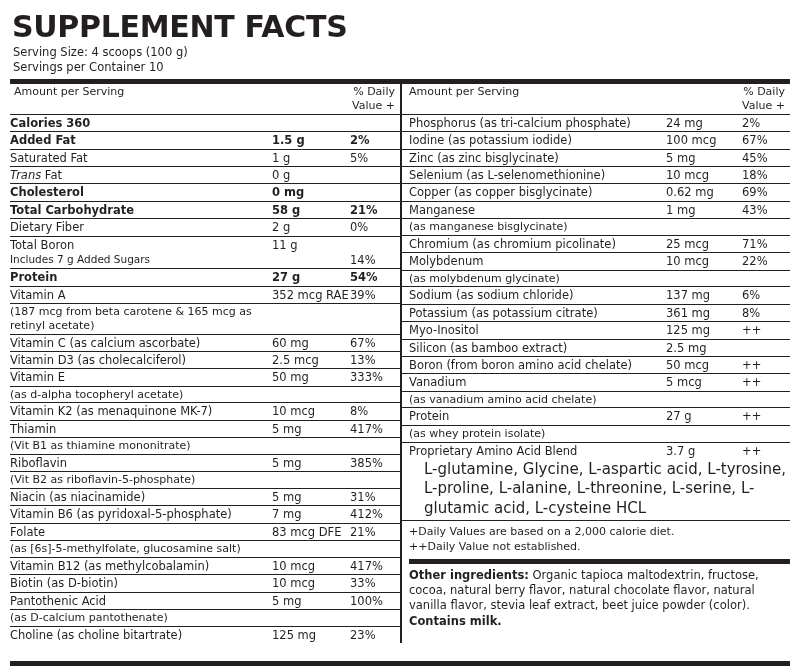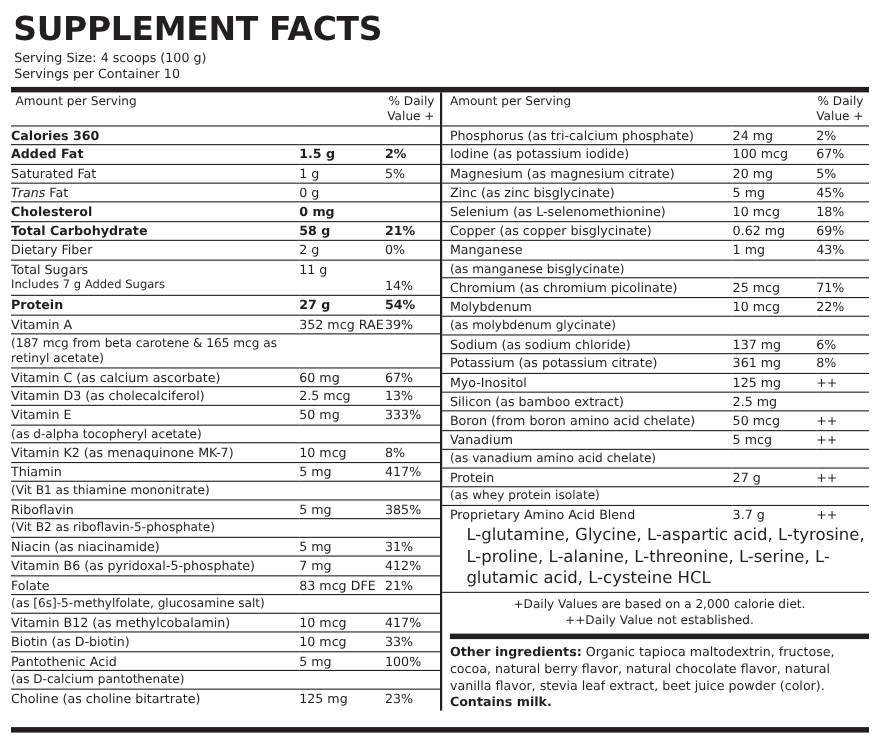--- a/index.html
+++ b/index.html
@@ -88,21 +88,20 @@
     font-size: 15px;
     line-height: 1.3;
     padding-top: 1px;
     padding-bottom: 2px;
   }
   .footnotes {
     font-size: 11px;
     line-height: 1.3;
     padding: 4px 0 0 7px;
     border-top: 1px solid #231f20;
-    text-align: center;
   }
   .other-rule {
     border-top: 5px solid #231f20;
     margin: 5px 0 0 7px;
   }
   .other {
     font-size: 11.5px;
     line-height: 1.32;
     padding: 4px 0 0 7px;
   }
@@ -167,21 +166,21 @@
               <td class="c1 b">Total Carbohydrate</td>
               <td class="c2 b">58 g</td>
               <td class="c3 b">21%</td>
             </tr>
             <tr class="row">
               <td class="c1 ind1">Dietary Fiber</td>
               <td class="c2">2 g</td>
               <td class="c3">0%</td>
             </tr>
             <tr class="row">
-              <td class="c1 ind1">Total Sugars</td>
+              <td class="c1 ind1">Total Boron</td>
               <td class="c2">11 g</td>
               <td class="c3"></td>
             </tr>
             <tr class="row norule">
               <td class="c1 ind2 sub">Includes 7 g Added Sugars</td>
               <td class="c2"></td>
               <td class="c3">14%</td>
             </tr>
             <tr class="row">
               <td class="c1 b">Protein</td>
@@ -306,25 +305,20 @@
               <td class="c1">Phosphorus (as tri-calcium phosphate)</td>
               <td class="c2">24 mg</td>
               <td class="c3">2%</td>
             </tr>
             <tr class="row">
               <td class="c1">Iodine (as potassium iodide)</td>
               <td class="c2">100 mcg</td>
               <td class="c3">67%</td>
             </tr>
             <tr class="row">
-              <td class="c1">Magnesium (as magnesium citrate)</td>
-              <td class="c2">20 mg</td>
-              <td class="c3">5%</td>
-            </tr>
-            <tr class="row">
               <td class="c1">Zinc (as zinc bisglycinate)</td>
               <td class="c2">5 mg</td>
               <td class="c3">45%</td>
             </tr>
             <tr class="row">
               <td class="c1">Selenium (as L-selenomethionine)</td>
               <td class="c2">10 mcg</td>
               <td class="c3">18%</td>
             </tr>
             <tr class="row">

